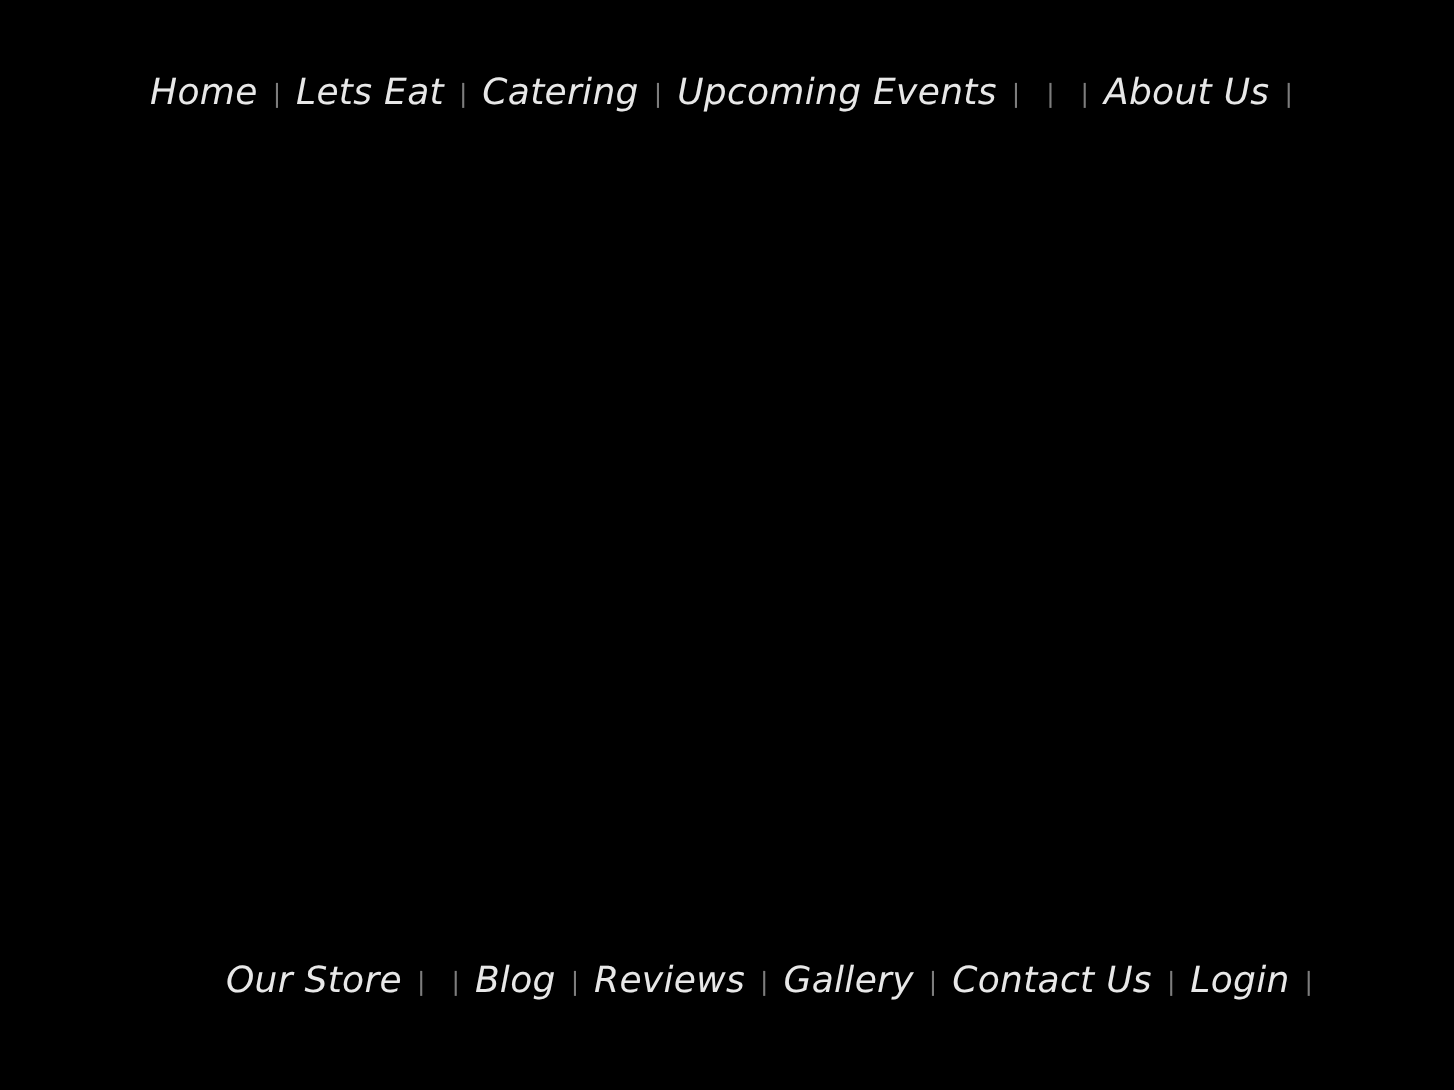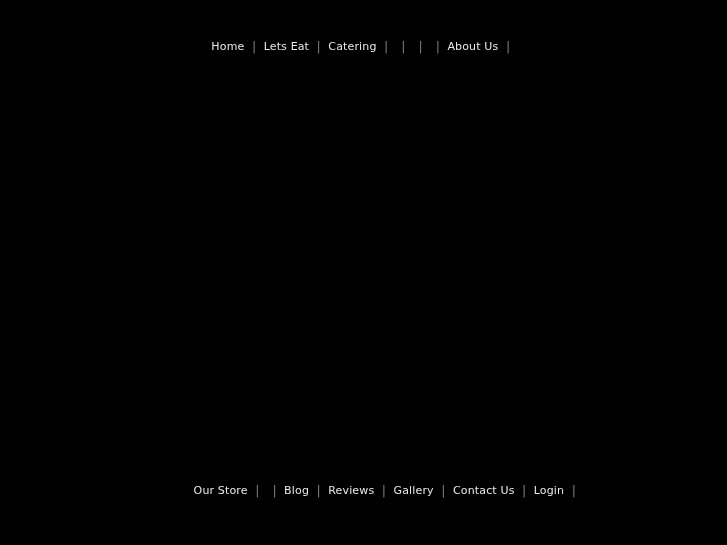--- a/index.html
+++ b/index.html
@@ -31,26 +31,27 @@
     flex-wrap: nowrap;
     justify-content: center;
     align-items: center;
     white-space: nowrap;
   }
   #top-nav  { top: 36px; height: 22px; }
   #bottom-nav { top: 480px; height: 22px; }
 
   .nav-item {
     color: #e8e8e8;
-    font-size: 11px;
+    font-size: 18px;
     line-height: 22px;
     letter-spacing: 0.15px;
     text-decoration: none;
     cursor: pointer;
     padding: 0 1px;
+    font-style: italic;
   }
 
   .nav-sep {
     color: #7d7d7d;
     font-size: 12.5px;
     line-height: 22px;
     padding: 0 6.5px;
     user-select: none;
   }
 
@@ -69,20 +70,21 @@
 
 <div id="page" style="background: rgb(0, 0, 0);">
 
   <nav class="nav" id="top-nav">
       <a class="nav-item" style="color: rgb(232, 232, 232);">Home</a>
       <span class="nav-sep" style="color: rgb(125, 125, 125);">|</span>
       <a class="nav-item" style="color: rgb(232, 232, 232);">Lets Eat</a>
       <span class="nav-sep" style="color: rgb(125, 125, 125);">|</span>
       <a class="nav-item" style="color: rgb(232, 232, 232);">Catering</a>
       <span class="nav-sep" style="color: rgb(125, 125, 125);">|</span>
+      <a class="nav-item" style="color: rgb(232, 232, 232);">Upcoming Events</a>
       <span class="nav-sep" style="color: rgb(125, 125, 125);">|</span>
       <span class="nav-sep" style="color: rgb(125, 125, 125);">|</span>
       <span class="nav-sep" style="color: rgb(125, 125, 125);">|</span>
       <a class="nav-item" style="color: rgb(232, 232, 232);">About Us</a>
       <span class="nav-sep" style="color: rgb(125, 125, 125);">|</span>
     </nav>
 
   <div id="content-area"></div>
 
   <nav class="nav" id="bottom-nav">

